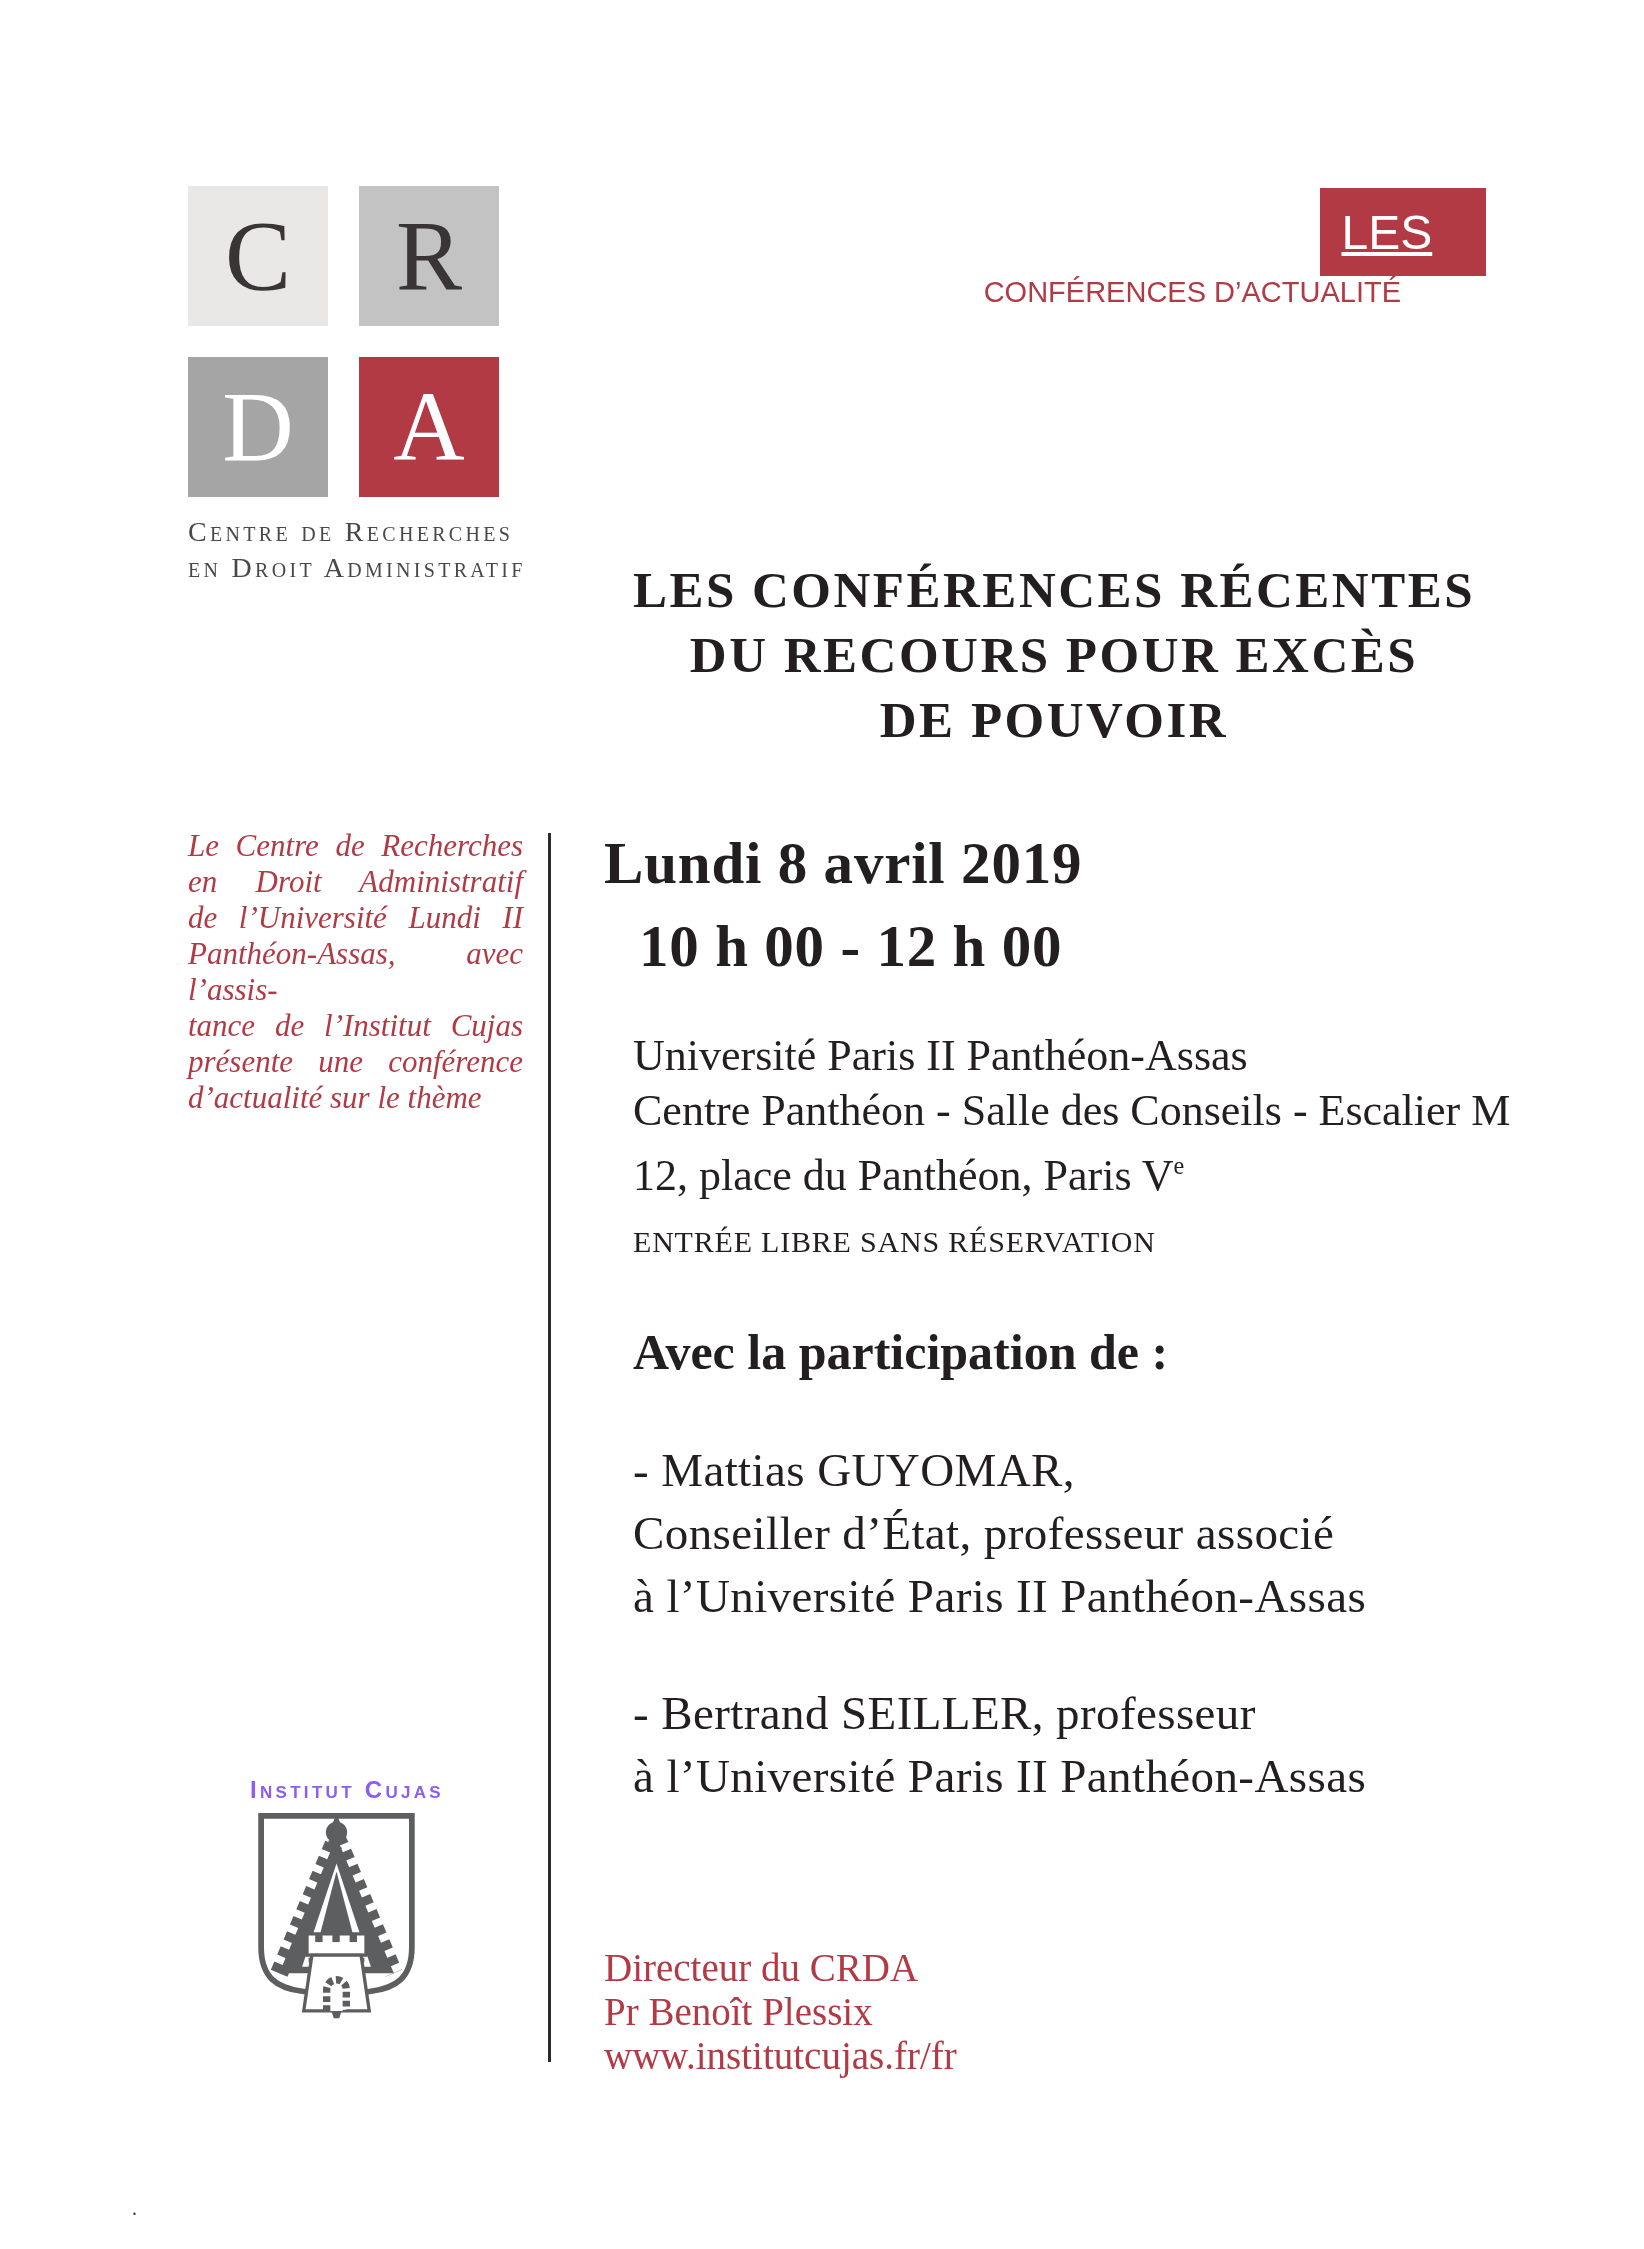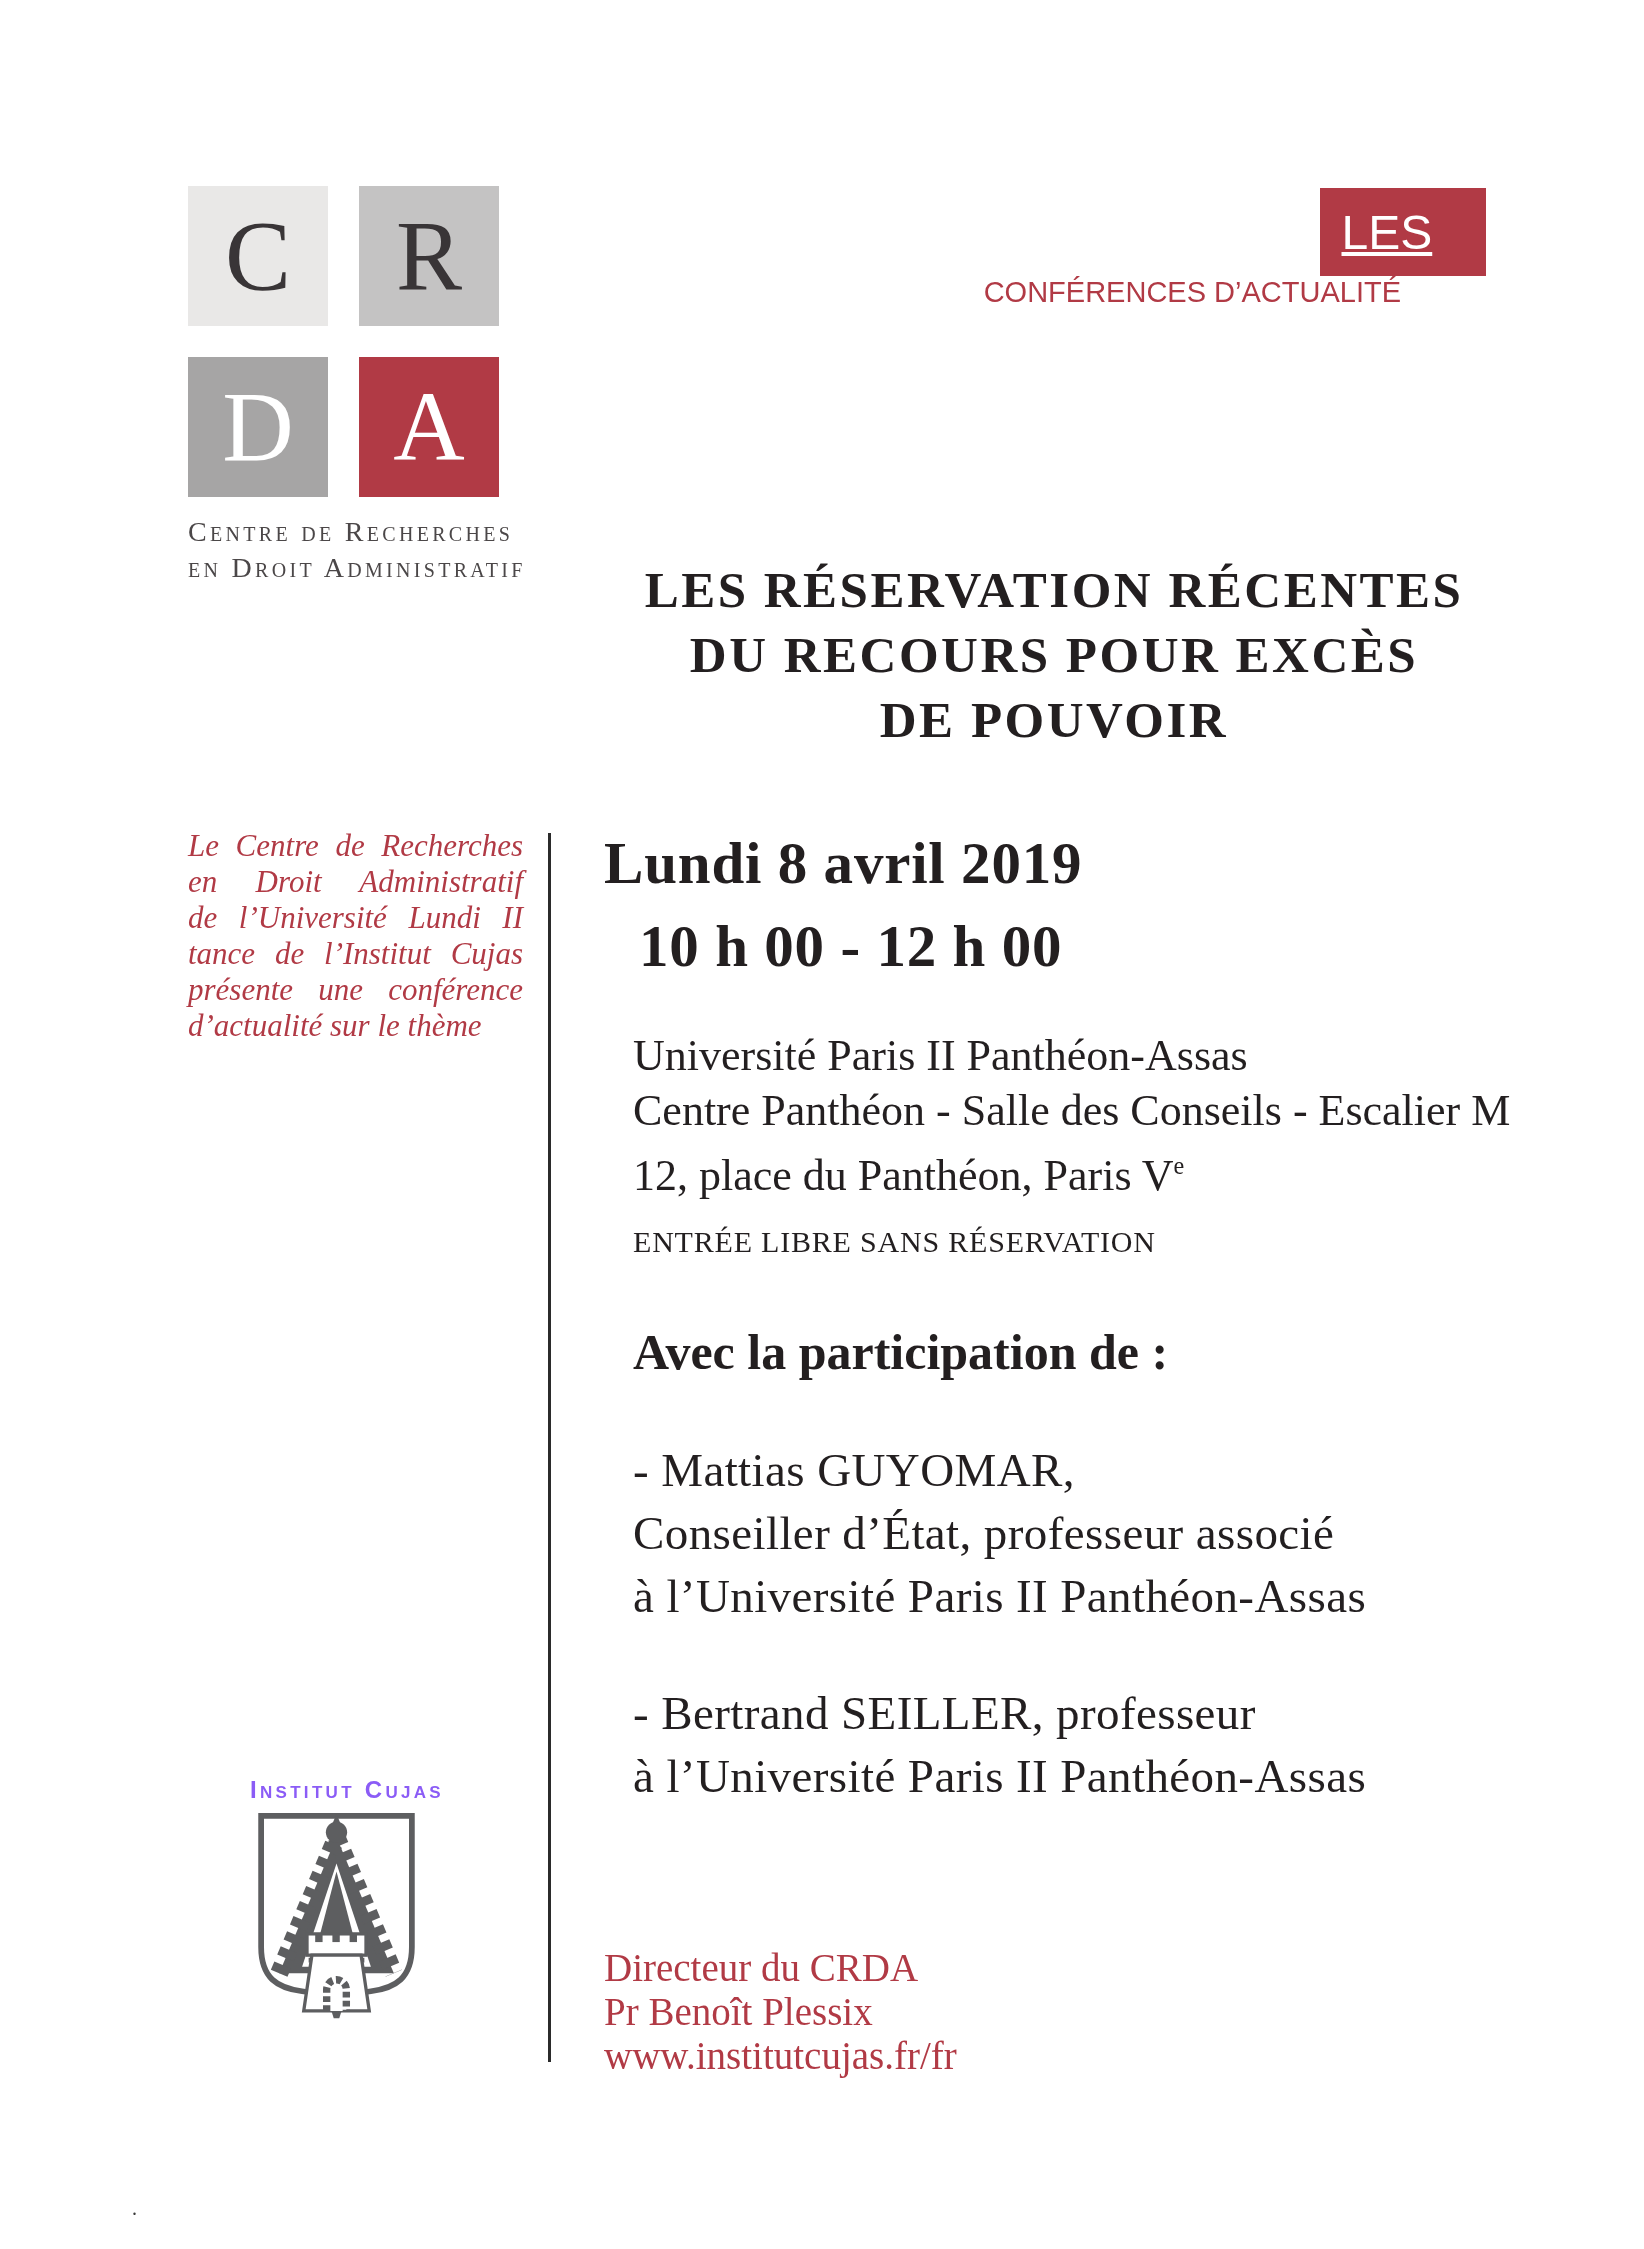--- a/index.html
+++ b/index.html
@@ -87,29 +87,30 @@
       <div>en Droit Administratif</div>
     </div>
   </div>
 
   <div class="les-box">
     <span>LES</span>
   </div>
   <div class="series-title">CONFÉRENCES D’ACTUALITÉ</div>
 
   <div class="main-title">
-    <div>LES RÉSERVATION RÉCENTES</div>
+    <div>LES CONFÉRENCES RÉCENTES</div>
     <div>DU RECOURS POUR EXCÈS</div>
     <div>DE POUVOIR</div>
   </div>
 
   <div class="intro">
     <div class="intro-line">Le Centre de Recherches</div>
     <div class="intro-line">en Droit Administratif</div>
     <div class="intro-line">de l’Université Lundi II</div>
+    <div class="intro-line">Panthéon-Assas, avec l’assis-</div>
     <div class="intro-line">tance de l’Institut Cujas</div>
     <div class="intro-line">présente une conférence</div>
     <div class="intro-line">d’actualité sur le thème</div>
   </div>
 
   <div class="divider"></div>
 
   <div class="schedule">
     <div>Lundi 8 avril 2019</div>
     <div class="time-line">10 h 00 - 12 h 00</div>

